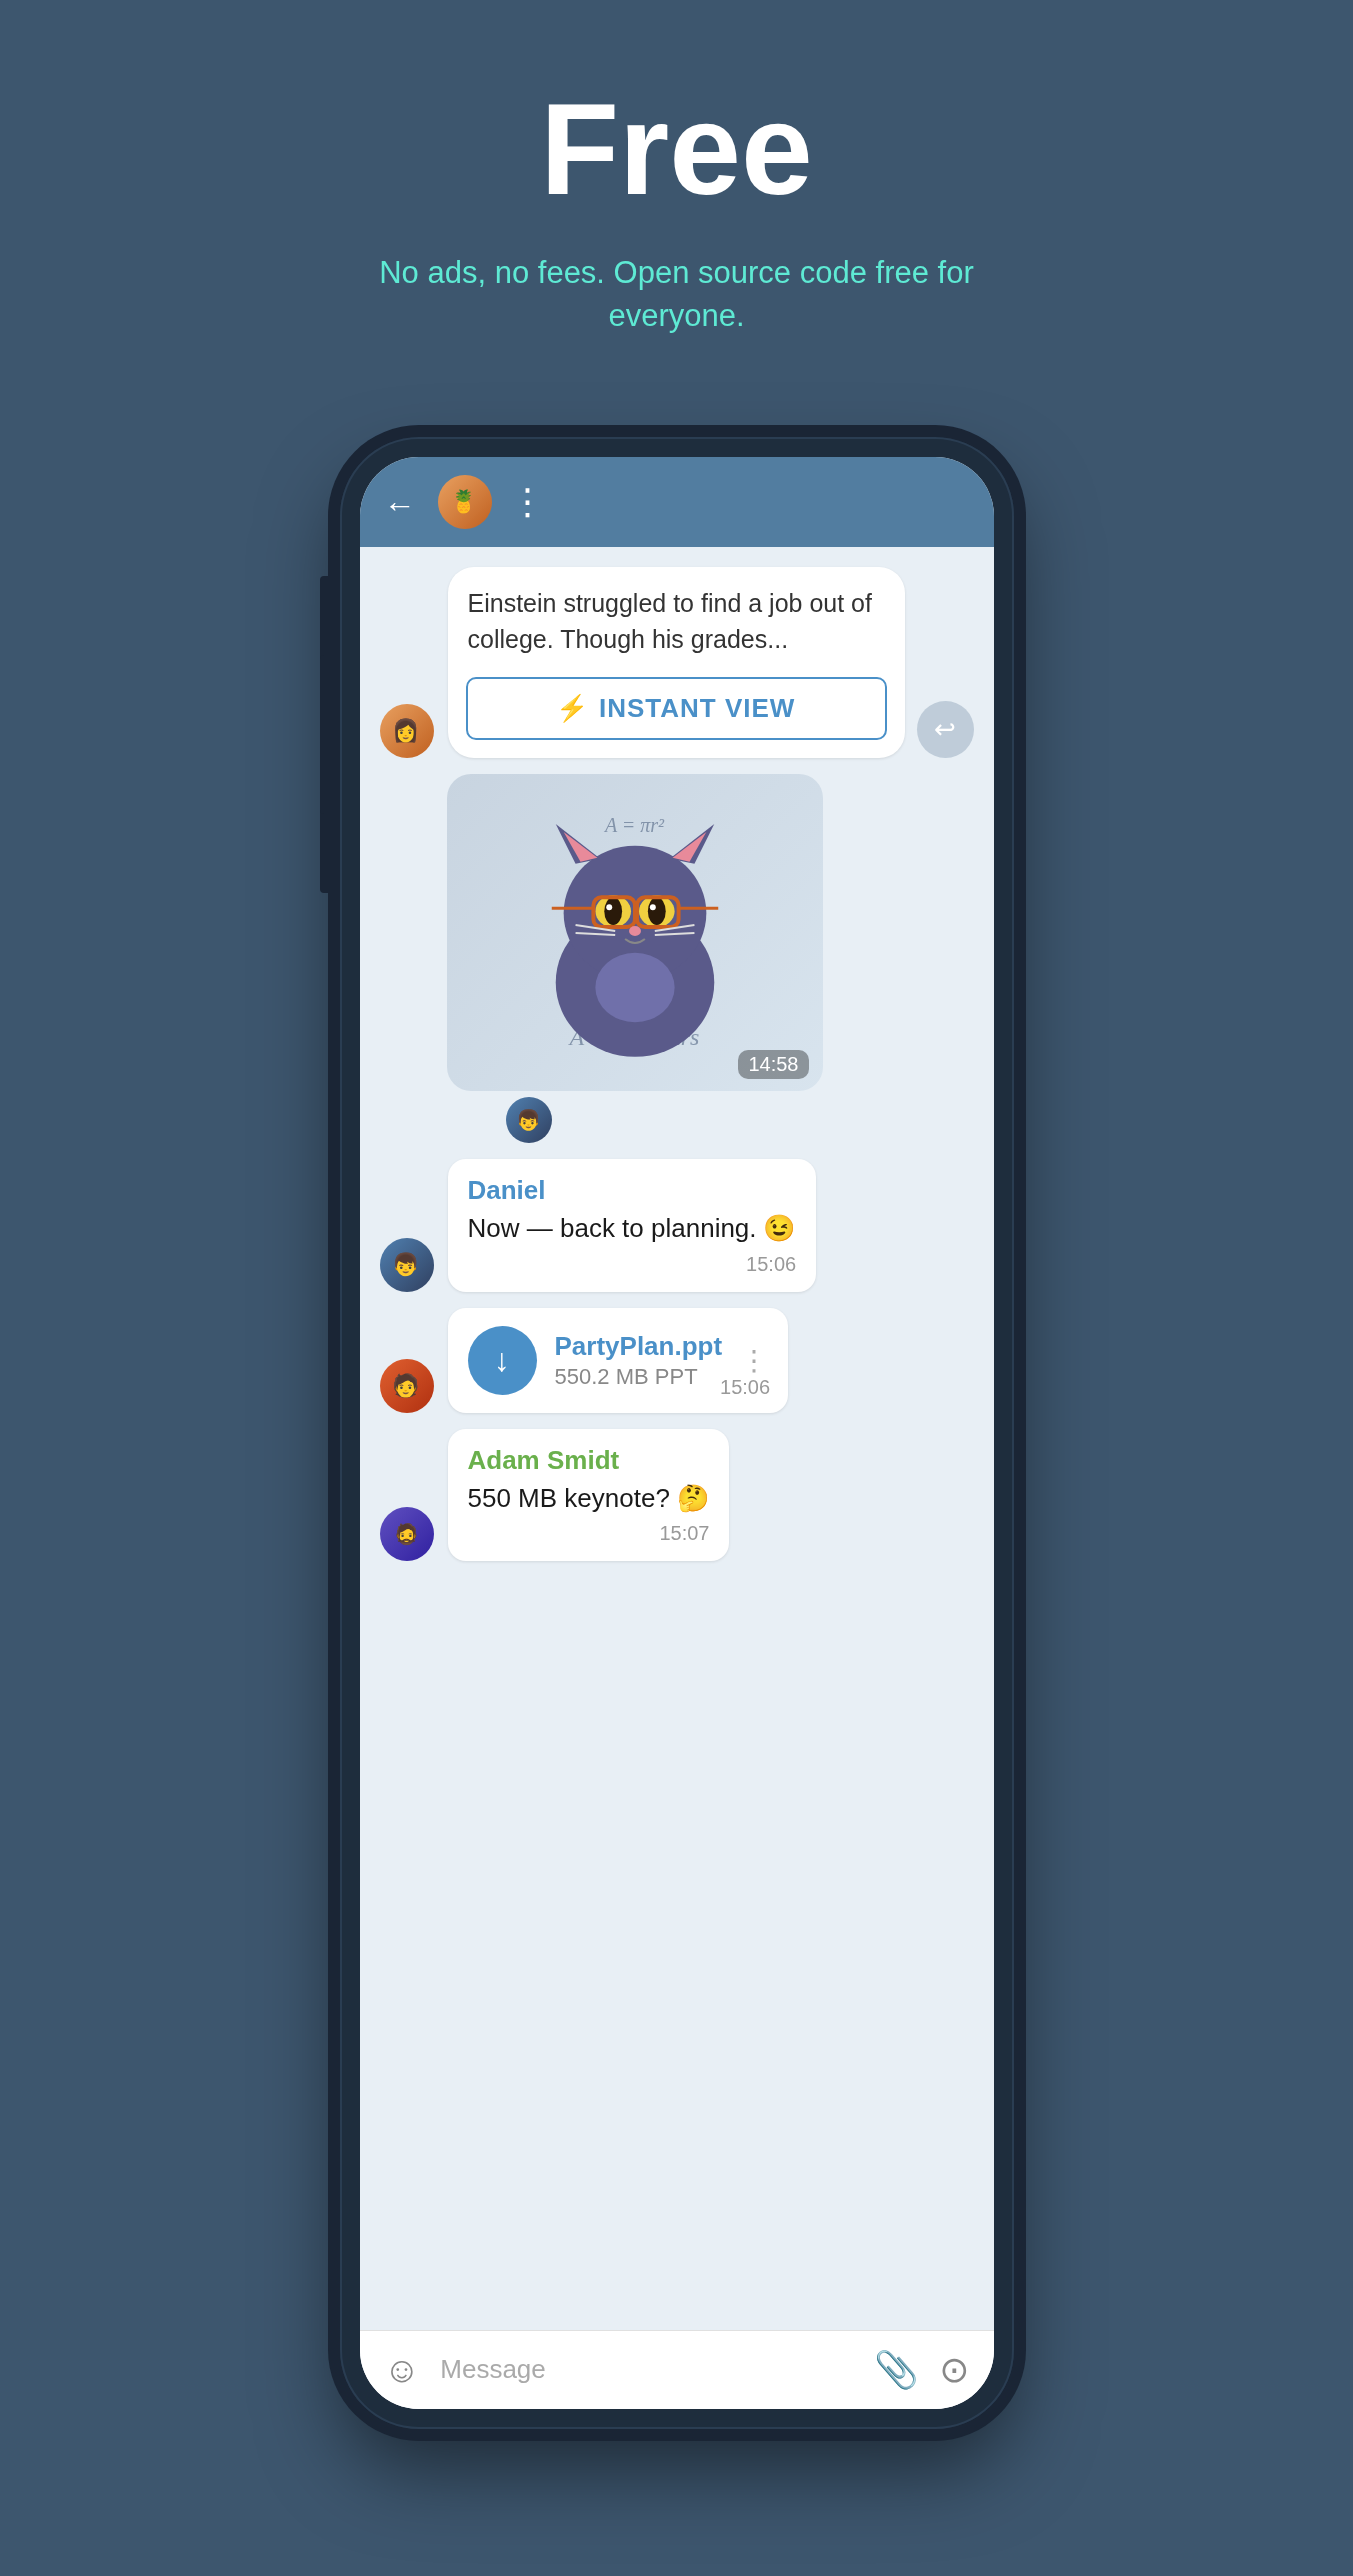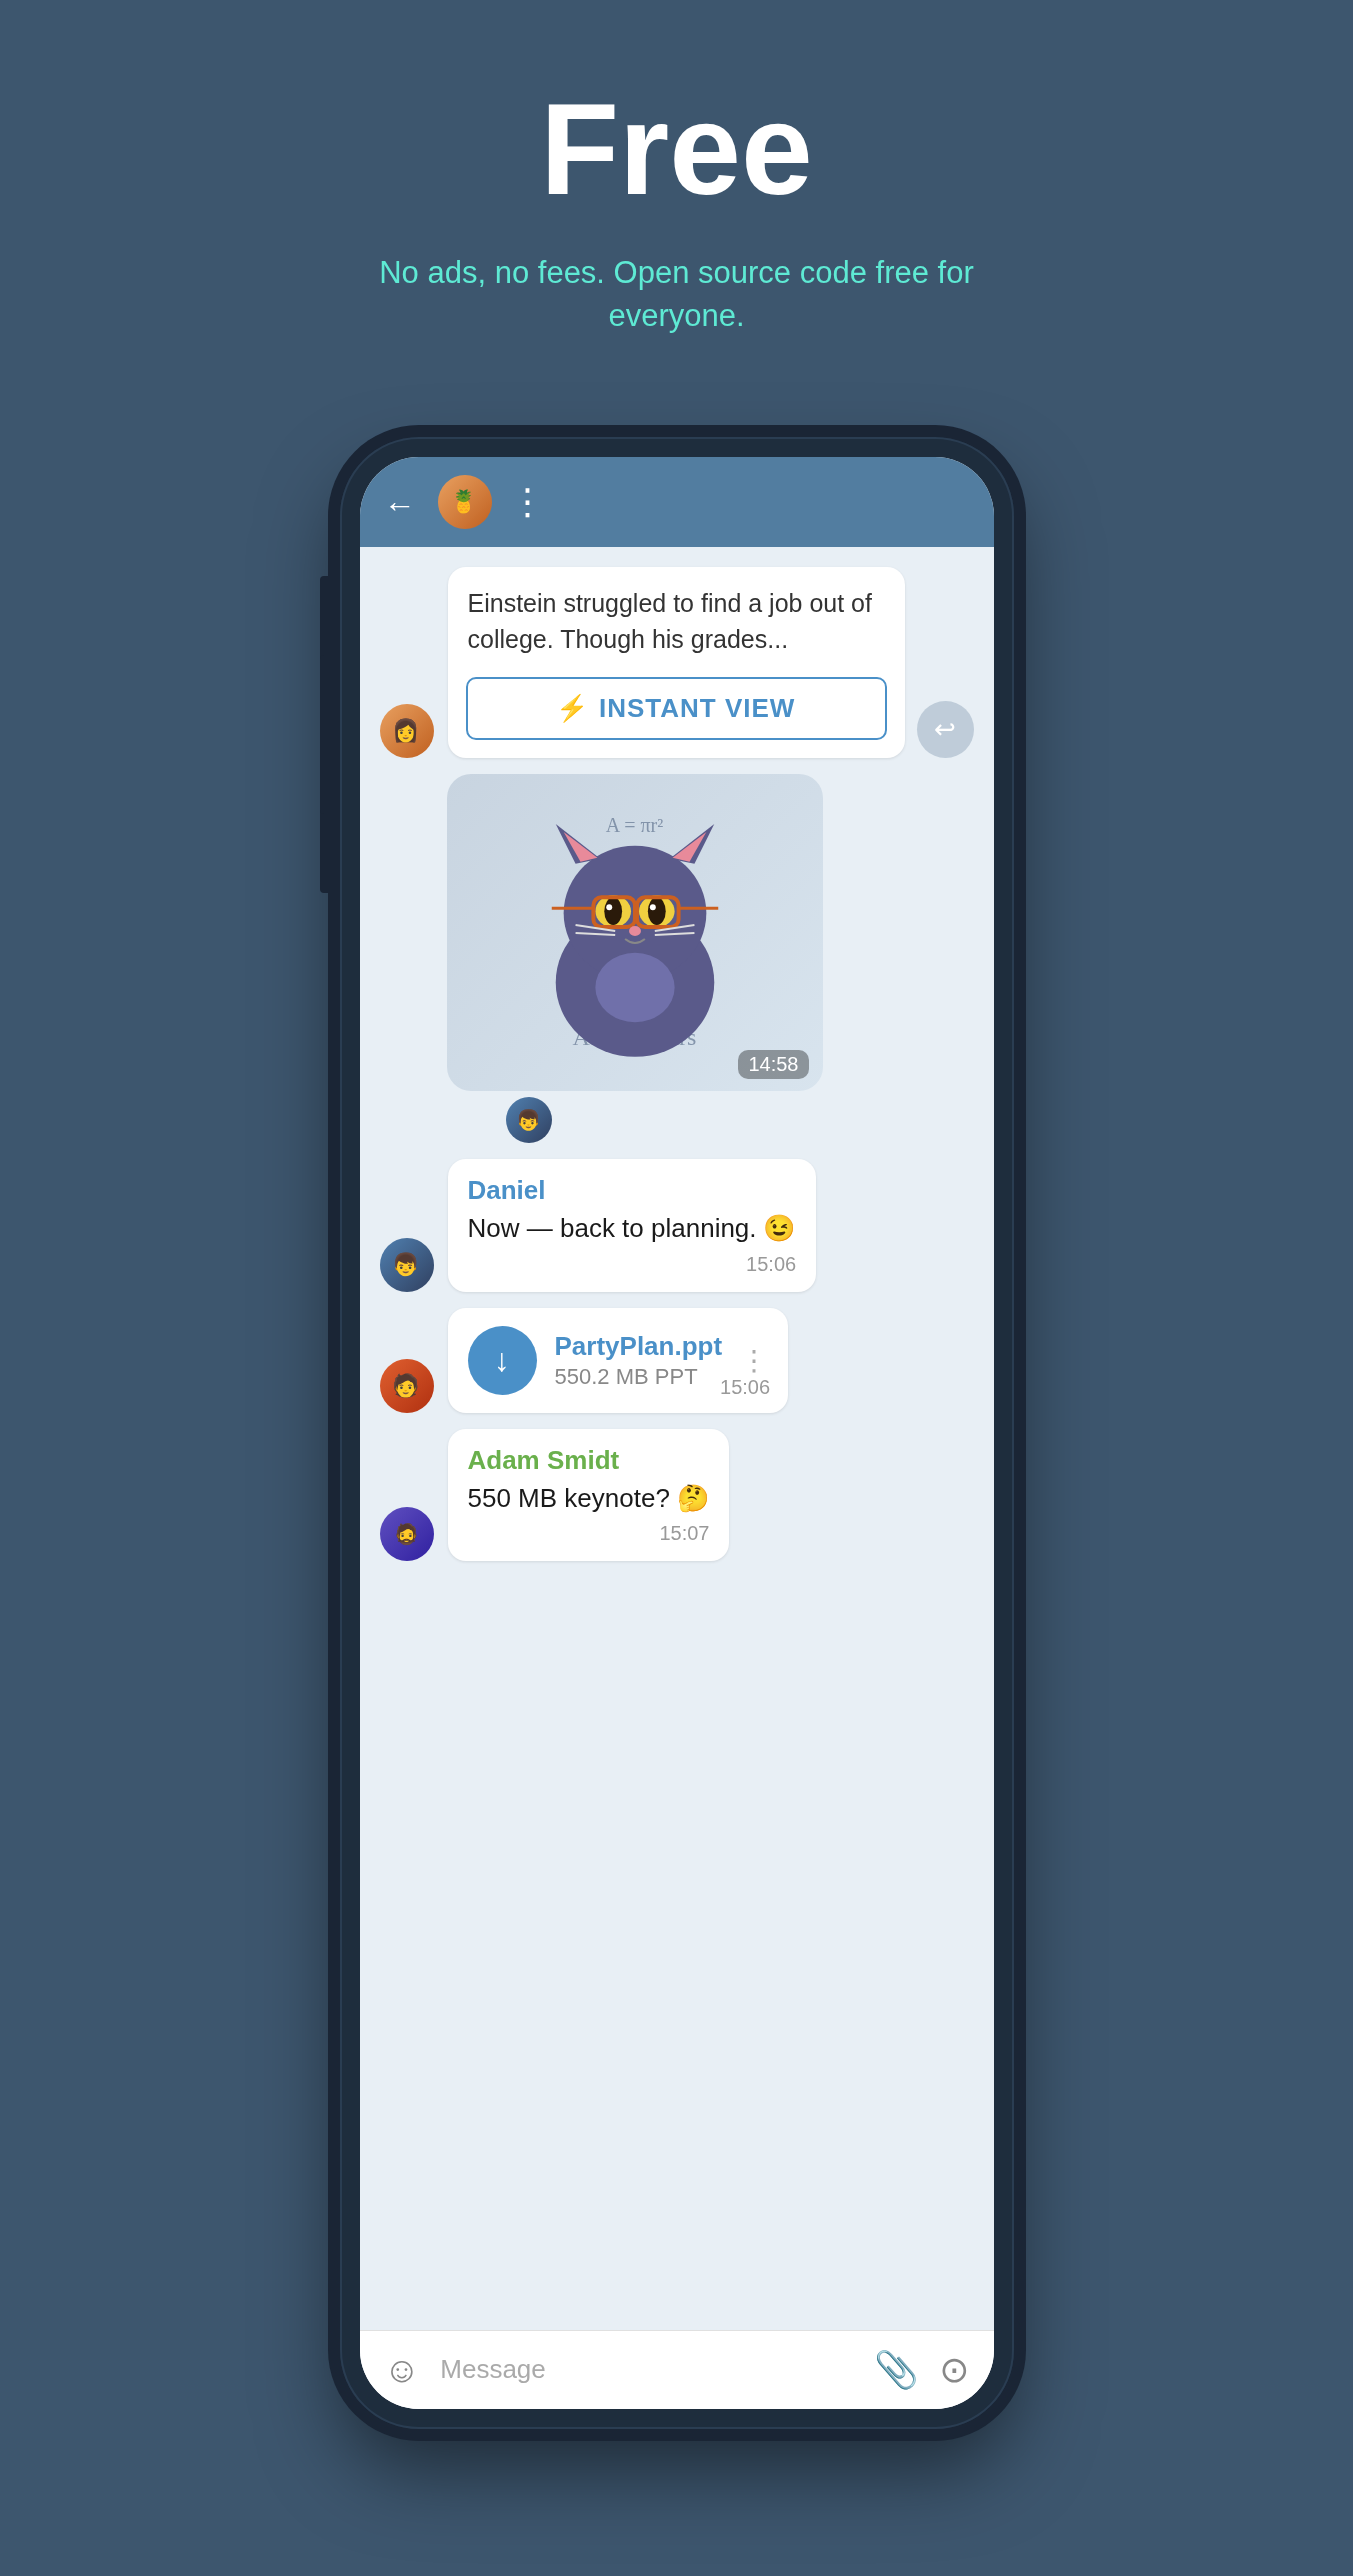--- a/index.html
+++ b/index.html
@@ -179,21 +179,21 @@
     }
 
     .tick-mark {
       color: #6aaa50;
       margin-left: 4px;
     }
 
     
     .article-bubble {
       background: white;
-      border-radius: 18px;
+      border-radius: 26px;
       overflow: hidden;
       max-width: 476px;
       box-shadow: 0 1px 3px rgba(0,0,0,0.1);
     }
 
     .article-text {
       padding: 18px 20px 10px;
       font-size: 25px;
       color: #333;
       line-height: 1.45;
@@ -252,20 +252,21 @@
       display: flex;
       flex-direction: column;
       align-items: center;
       justify-content: center;
       font-family: 'Times New Roman', serif;
       color: rgba(80, 100, 130, 0.6);
       font-size: 20px;
       line-height: 2;
       text-align: center;
       padding: 20px;
+      font-style: italic;
     }
 
     .cat-sticker {
       position: relative;
       z-index: 2;
       width: 258px;
       height: 277px;
       display: flex;
       align-items: center;
       justify-content: center;

